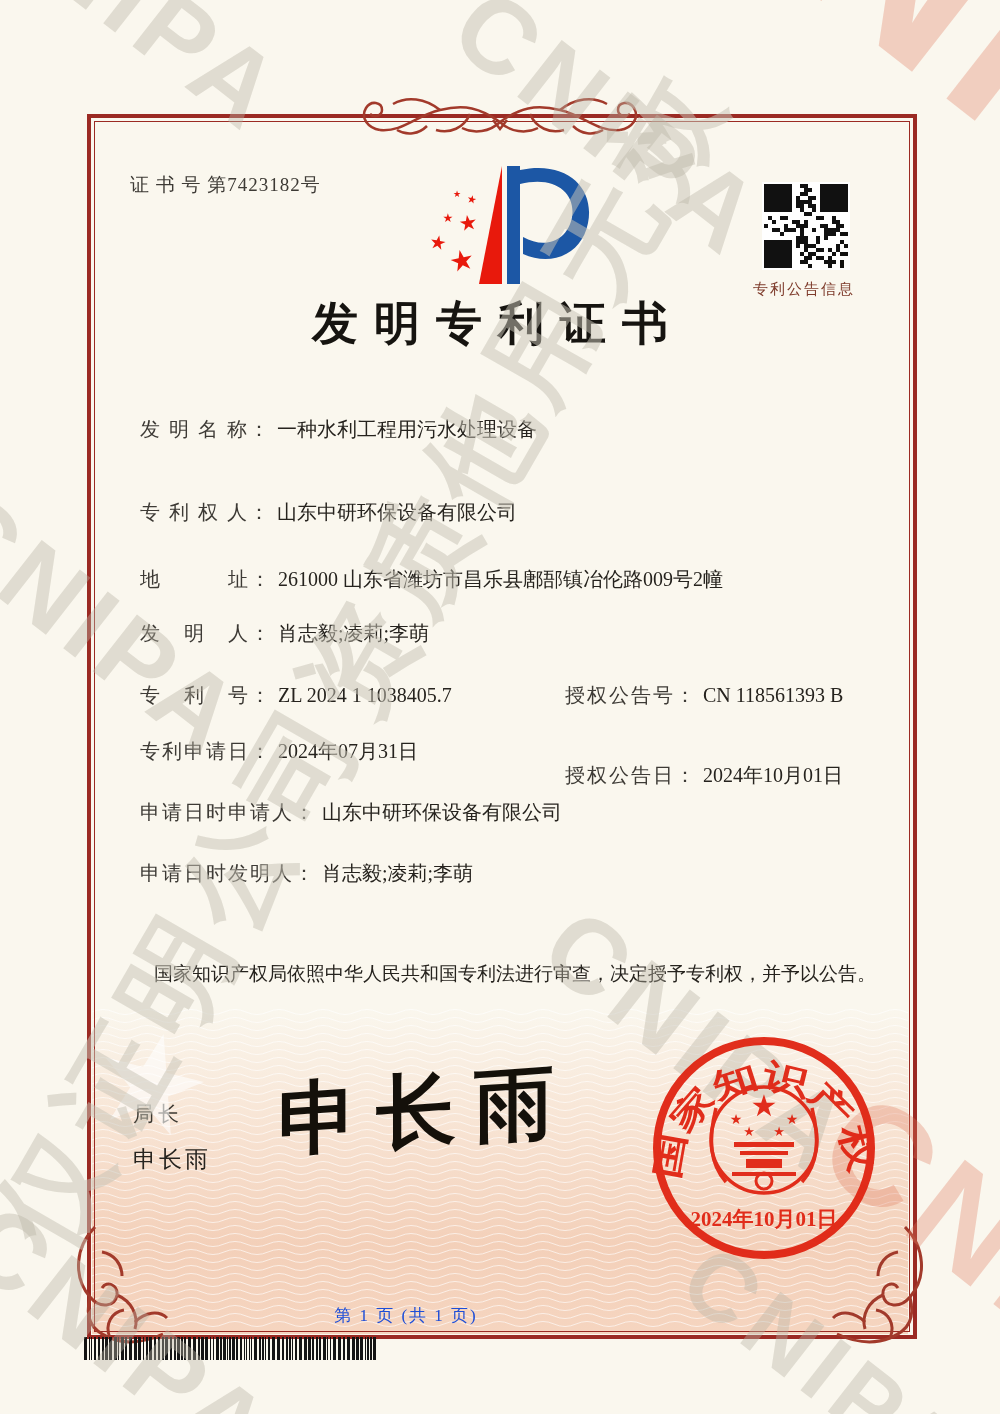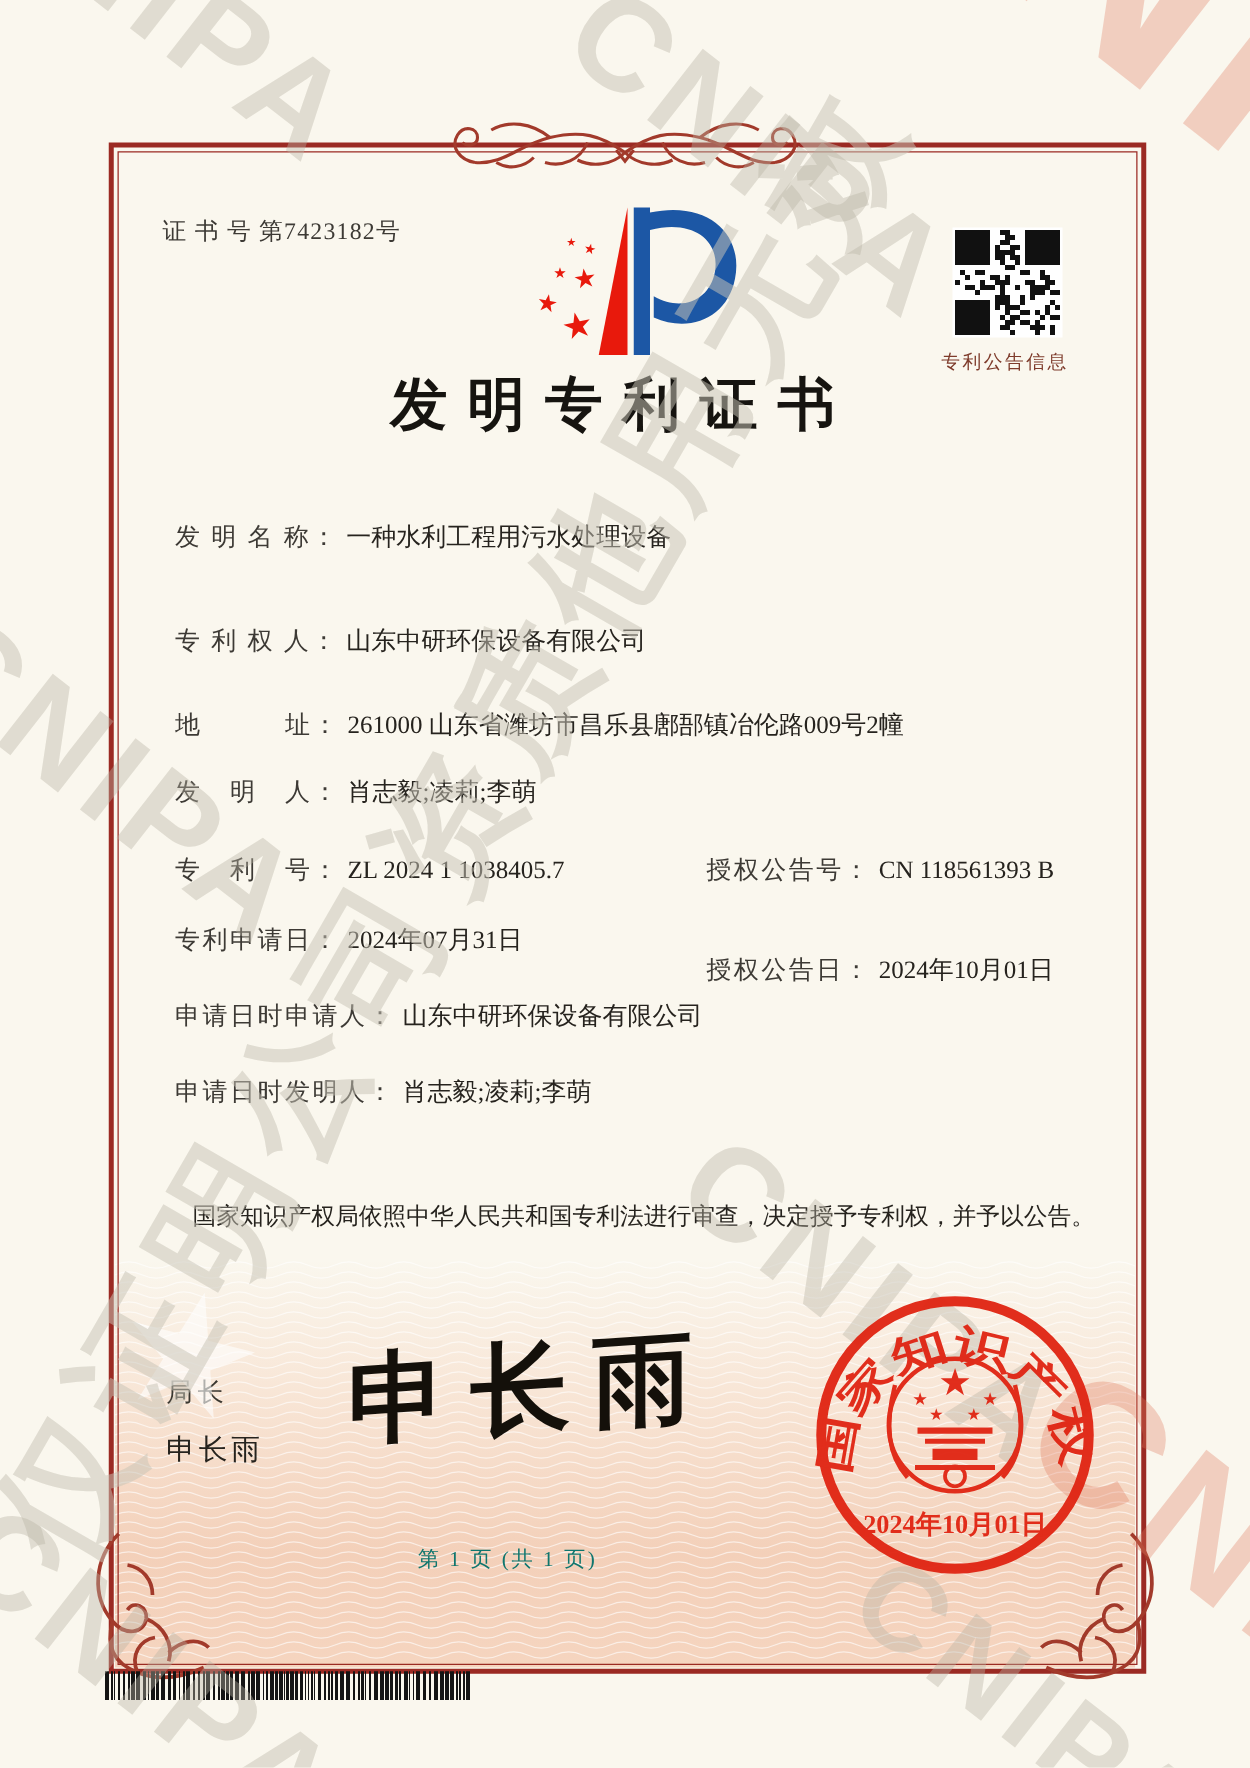--- a/index.html
+++ b/index.html
@@ -46,21 +46,21 @@
   .signature{left:278px;top:1058px;font-size:80px;font-weight:700;letter-spacing:18px;color:#14100a;
     transform:rotate(-4deg) skewX(-4deg);z-index:7;}
   .white-star{left:92px;top:1018px;font-size:132px;color:#ffffff;opacity:.6;transform:rotate(14deg);z-index:6;line-height:1;}
 
   
   .seal{left:646px;top:1030px;z-index:7;opacity:.95;}
   .seal .red-f{fill:#e02412;}
   .seal .red-s{stroke:#e02412;fill:none;}
 
   
-  .footer{left:0;top:1236px;width:812px;text-align:center;font-size:17px;letter-spacing:2px;color:#0f766e;z-index:4;}
+  .footer{left:0;top:1304px;width:812px;text-align:center;font-size:17px;letter-spacing:2px;color:#1d4ed8;z-index:4;}
   .barcode{left:84px;top:1337px;z-index:4;}
   .barcode rect{fill:#141414;}
 
   
   .orn{z-index:3;}
   .orn path{stroke:#a23a2b;fill:none;}
 
   
   .wm{z-index:6;pointer-events:none;white-space:nowrap;line-height:1;}
   .wm-cn{font-family:"Liberation Sans","DejaVu Sans",sans-serif;font-weight:700;

